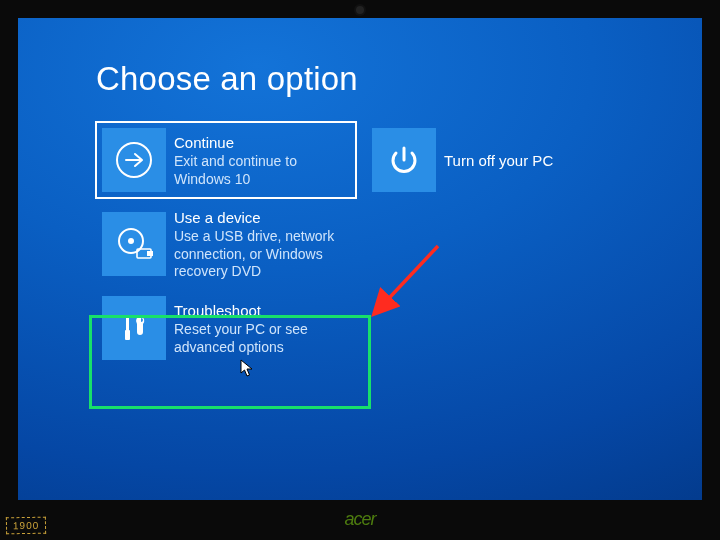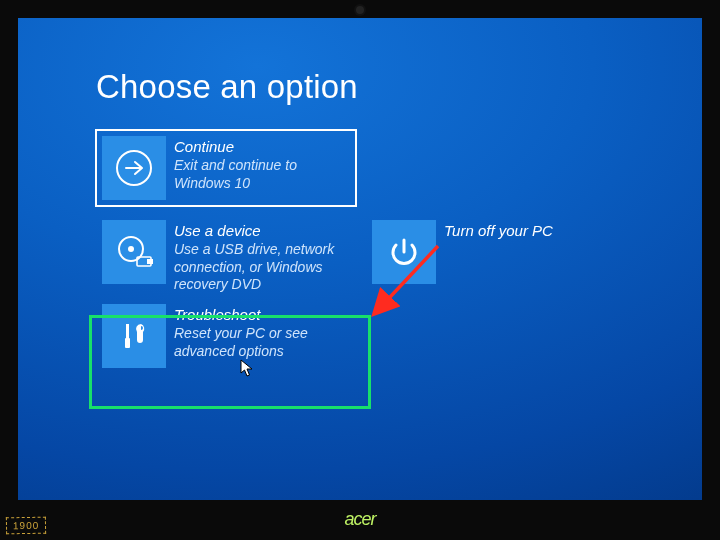--- a/index.html
+++ b/index.html
@@ -20,45 +20,44 @@
 .screen {
   position: absolute;
   left: 18px; top: 18px; right: 18px; bottom: 40px;
   background: radial-gradient(ellipse 140% 120% at 35% 10%,
     #1373d8 0%, #0a5fc3 35%, #0547a5 70%, #02347f 100%);
   overflow: hidden;
 }
 
 .content {
   position: absolute;
-  left: 78px; top: 50px;
+  left: 78px; top: 42px;
 }
 
 .page-title {
   color: #fff;
   font-weight: 200;
   font-size: 33px;
   letter-spacing: 0.2px;
   margin: 0 0 24px 0;
 }
 
 .tiles {
   display: grid;
   grid-template-columns: 260px 260px;
   grid-auto-rows: 76px;
   column-gap: 10px;
   row-gap: 8px;
 }
 
 .tile {
   display: flex;
-  align-items: flex-start;
+  align-items: center;
   position: relative;
   cursor: pointer;
-  font-style: italic;
 }
 .tile.selected {
   outline: 2px solid #fff;
   outline-offset: -1px;
 }
 .tile .icon-sq {
   width: 64px; height: 64px;
   margin: 6px;
   background: #2a8ee6;
   display: flex; align-items: center; justify-content: center;
@@ -112,21 +111,21 @@
   font-size: 10px;
   padding: 2px 6px;
   letter-spacing: 1px;
   transform: rotate(-1deg);
 }
 .acer-logo {
   position: absolute;
   bottom: 10px;
   left: 50%;
   transform: translateX(-50%);
-  color: #bef264;
+  color: #4d7c0f;
   font-style: italic;
   font-family: Arial, sans-serif;
   font-size: 18px;
   letter-spacing: -1px;
 }
 
 .webcam {
   position: absolute;
   top: 6px; left: 50%;
   width: 8px; height: 8px;
@@ -153,45 +152,45 @@
               <circle cx="20" cy="20" r="17" fill="none" stroke="#fff" stroke-width="2"></circle>
               <path d="M12 20 H26 M21 14 L28 20 L21 26" fill="none" stroke="#fff" stroke-width="2" stroke-linecap="round" stroke-linejoin="round"></path>
             </svg>
           </div>
           <div class="txt">
             <div class="lbl">Continue</div>
             <div class="desc">Exit and continue to Windows 10</div>
           </div>
         </div>
 
+        <div class="tile">
+          <div class="icon-sq">
+            <svg width="40" height="40" viewBox="0 0 40 40">
+              <path d="M20 8 V20" stroke="#fff" stroke-width="3" stroke-linecap="round"></path>
+              <path d="M12 13 A11 11 0 1 0 28 13" fill="none" stroke="#fff" stroke-width="3" stroke-linecap="round"></path>
+            </svg>
+          </div>
+          <div class="txt">
+            <div class="lbl">Turn off your PC</div>
+            <div class="desc"></div>
+          </div>
+        </div>
+
         <div class="tile" style="grid-column:1;">
           <div class="icon-sq">
             <svg width="42" height="42" viewBox="0 0 42 42">
               <circle cx="18" cy="18" r="12" fill="none" stroke="#fff" stroke-width="2"></circle>
               <circle cx="18" cy="18" r="3" fill="#fff"></circle>
               <rect x="24" y="26" width="14" height="9" rx="1" fill="none" stroke="#fff" stroke-width="1.6"></rect>
               <rect x="34" y="28" width="6" height="5" fill="#fff"></rect>
             </svg>
           </div>
           <div class="txt">
             <div class="lbl">Use a device</div>
             <div class="desc">Use a USB drive, network connection, or Windows recovery DVD</div>
-          </div>
-        </div>
-
-        <div class="tile">
-          <div class="icon-sq">
-            <svg width="40" height="40" viewBox="0 0 40 40">
-              <path d="M20 8 V20" stroke="#fff" stroke-width="3" stroke-linecap="round"></path>
-              <path d="M12 13 A11 11 0 1 0 28 13" fill="none" stroke="#fff" stroke-width="3" stroke-linecap="round"></path>
-            </svg>
-          </div>
-          <div class="txt">
-            <div class="lbl">Turn off your PC</div>
-            <div class="desc"></div>
           </div>
         </div>
 
         <div class="tile" style="grid-column:1;">
           <div class="icon-sq">
             <svg width="40" height="40" viewBox="0 0 40 40">
 
               <rect x="12" y="8" width="3" height="14" fill="#fff"></rect>
               <rect x="11" y="22" width="5" height="10" rx="1" fill="#fff"></rect>
 

